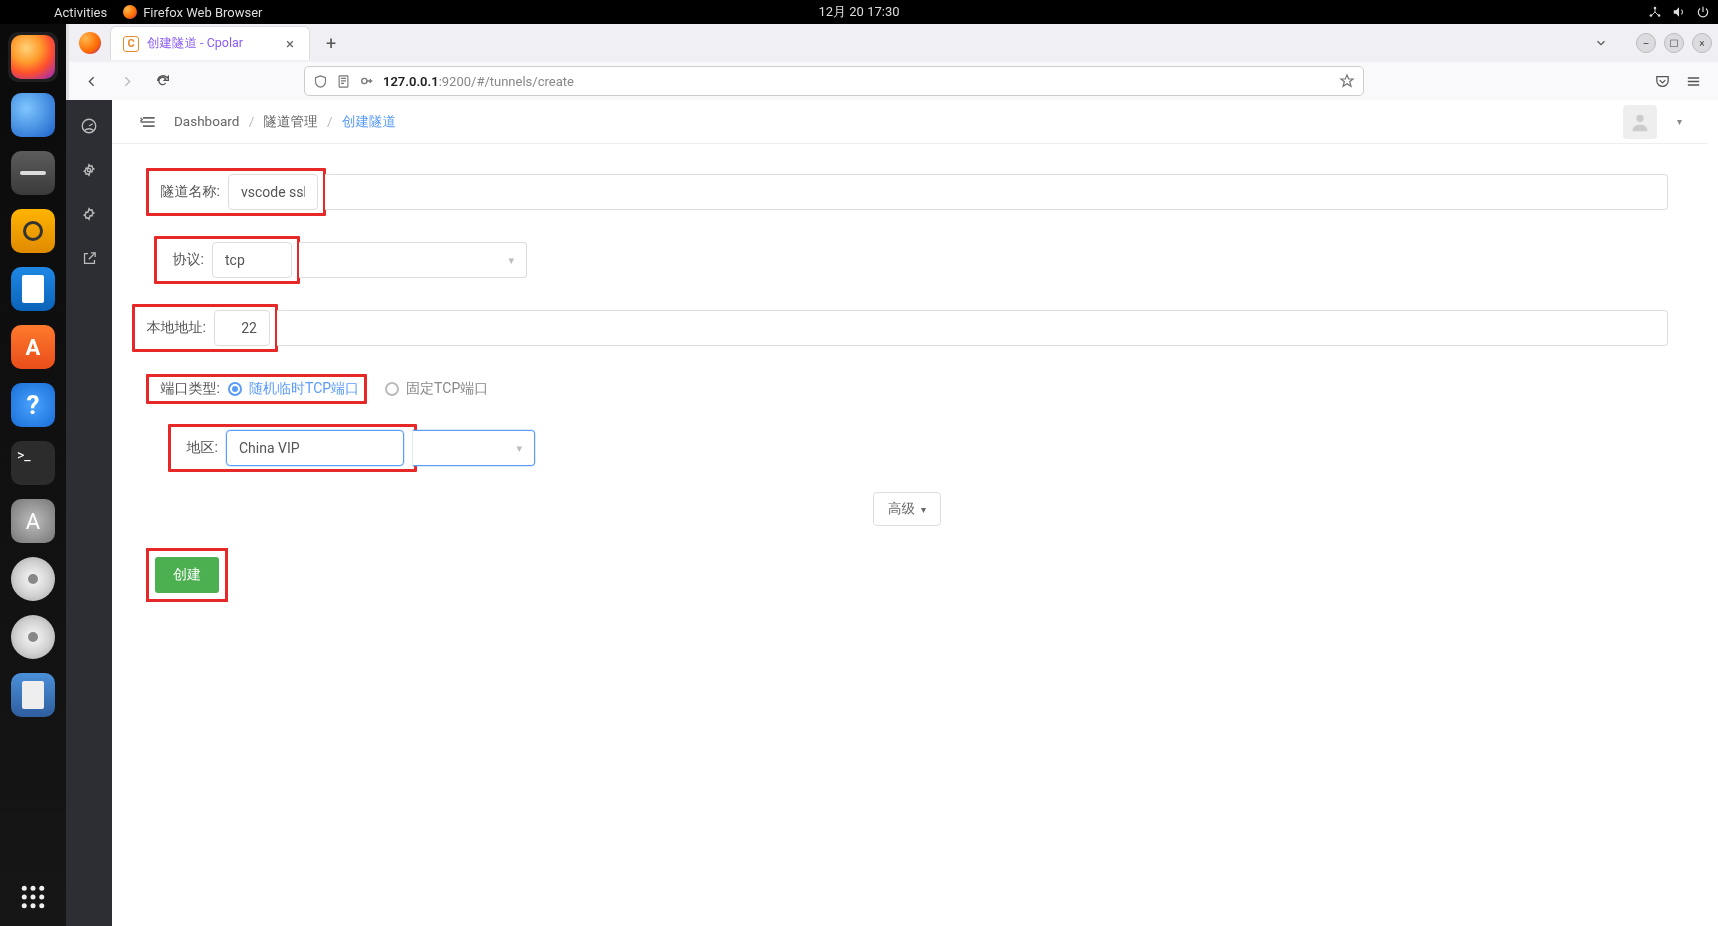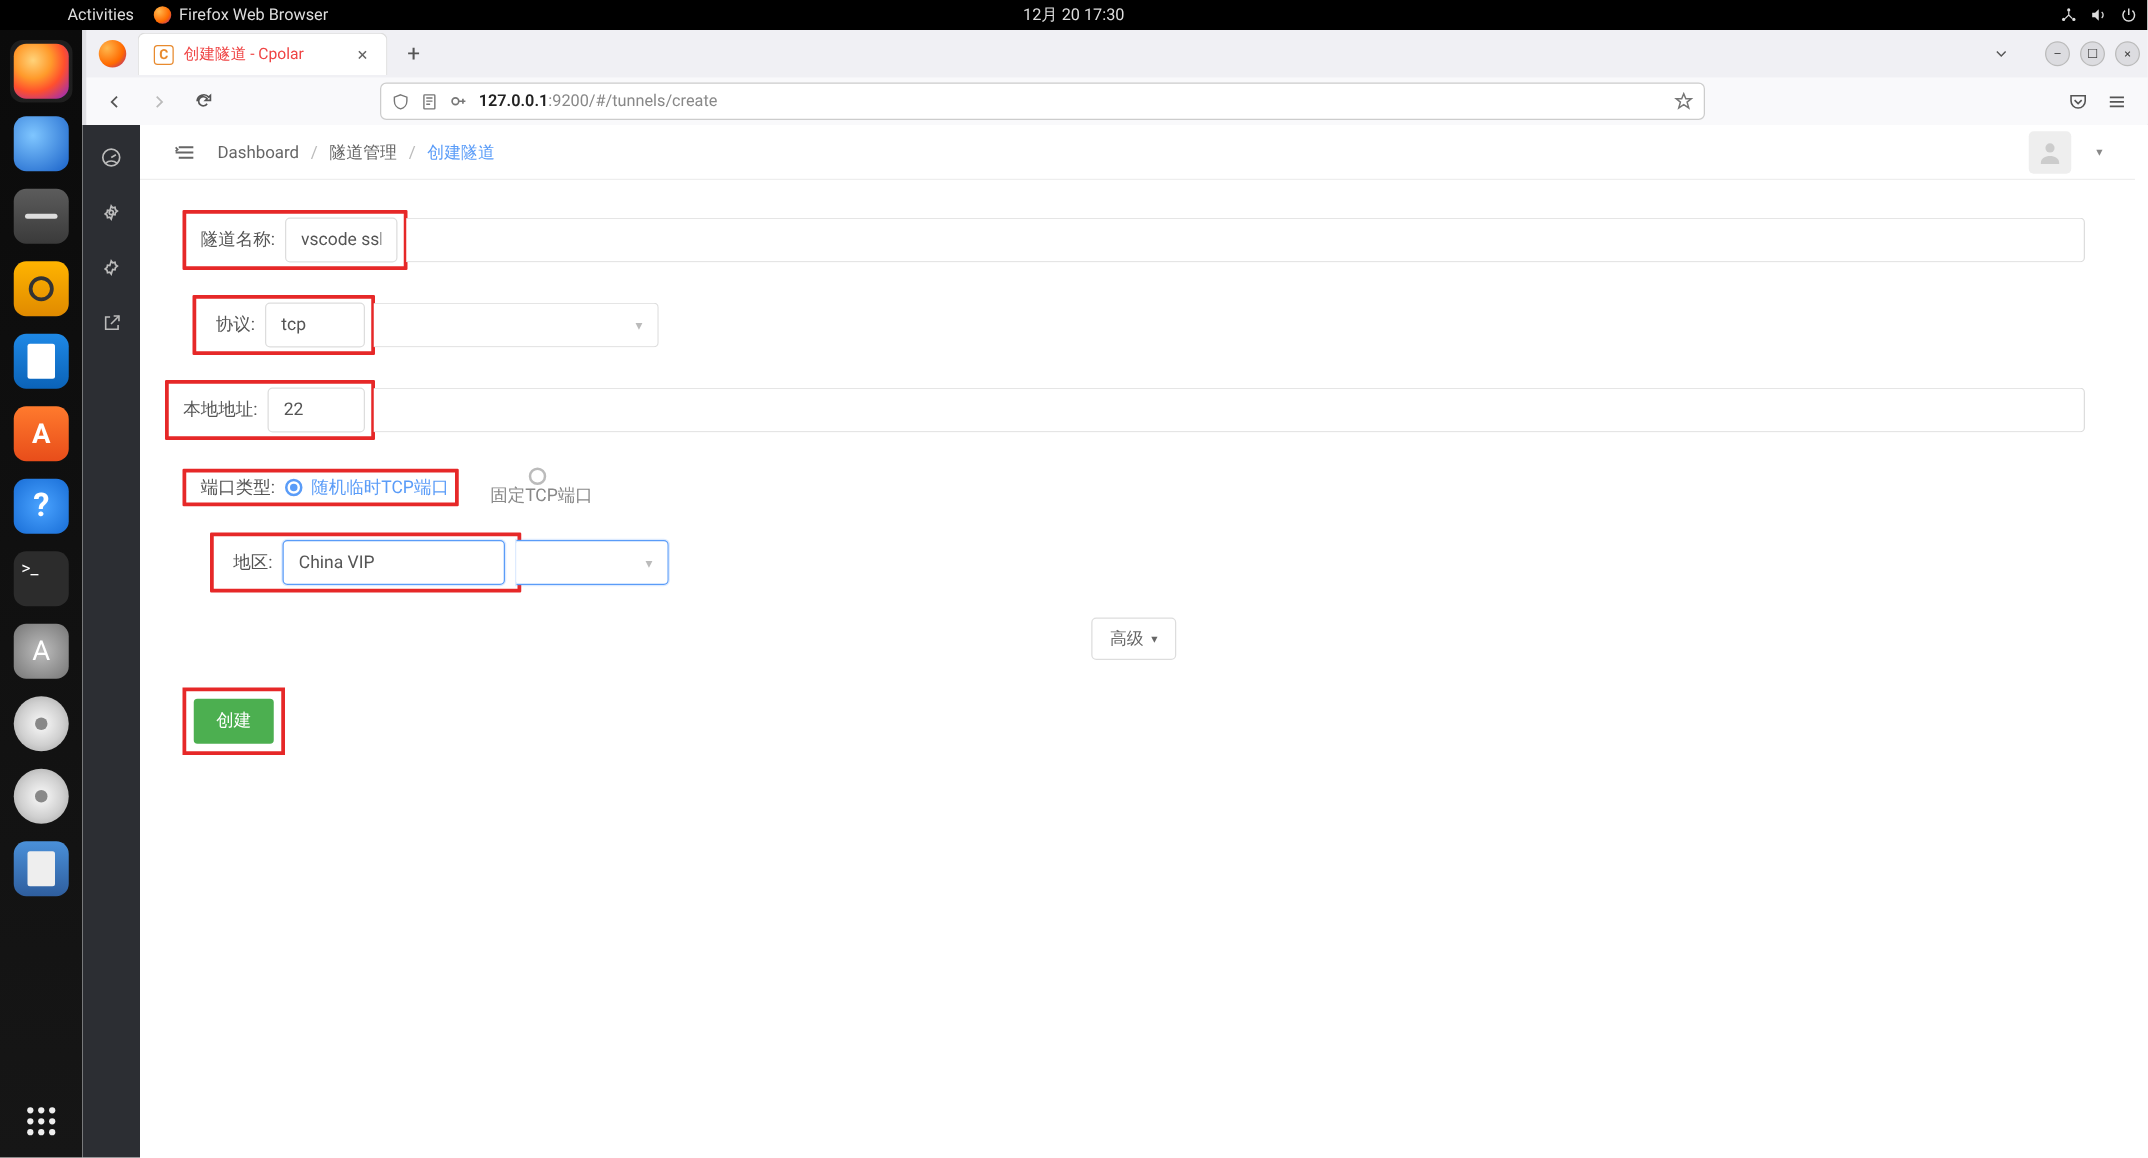--- a/index.html
+++ b/index.html
@@ -39,21 +39,21 @@
     .di-text::after { content:""; width:22px; height:28px; background:#eee; border-radius:2px; position:absolute; }
 
     
     .ff-chrome { position: absolute; left: 66px; top: 24px; right: 0; height: 76px; background: #f0f0f4; border-bottom: 1px solid #ddd; }
     .ff-sidebar-strip { position:absolute; left:0; top:0; width:3px; height:76px; background:#e0e0e4; }
     .ff-tabstrip { height: 38px; display:flex; align-items:center; padding-left: 4px; background:#f0f0f4; }
     .ff-favstrip { width:40px; display:flex; align-items:center; justify-content:center; }
     .ff-favstrip .ff-small { width:22px; height:22px; }
     .ff-tab { display:flex; align-items:center; background:#fff; height:34px; border-radius:6px 6px 0 0; padding:0 10px 0 12px; min-width:200px; gap:8px; border:1px solid #ddd; border-bottom:none; }
     .ff-tab-icon { width:16px; height:16px; border-radius:3px; background:#fff; border:1px solid #e88a2e; color:#e88a2e; font-size:11px; font-weight:bold; display:flex; align-items:center; justify-content:center; }
-    .ff-tab-title { font-size:12.5px; color:#ef4444; flex:1; }
+    .ff-tab-title { font-size:12.5px; color:#8b5cf6; flex:1; }
     .ff-tab-close { width:18px; height:18px; display:flex; align-items:center; justify-content:center; color:#666; font-size:15px; border-radius:3px; }
     .ff-newtab { width:30px; height:30px; display:flex; align-items:center; justify-content:center; color:#555; font-size:18px; margin-left:6px; }
     .ff-tabstrip-right { margin-left:auto; display:flex; align-items:center; gap:8px; padding-right:6px; }
     .win-btn { width:20px; height:20px; border-radius:50%; background:#dcdce0; border:1px solid #bbb; display:flex; align-items:center; justify-content:center; font-size:10px; color:#444; }
 
     .ff-toolbar { height:38px; display:flex; align-items:center; padding:0 10px; gap:6px; background:#f9f9fb; }
     .nav-btn { width:30px; height:30px; display:flex; align-items:center; justify-content:center; color:#555; border-radius:4px; }
     .nav-btn.disabled { color:#bbb; }
     .urlbar { flex:0 0 1060px; height:30px; margin-left:120px; background:#fff; border:1px solid #ccc; border-radius:5px; display:flex; align-items:center; padding:0 8px; gap:8px; font-size:13px; color:#333; }
     .urlbar .muted { color:#888; }
@@ -349,36 +349,36 @@
         </span>
         <div class="sel" style="width:228px; border-left:none; border-radius:0 4px 4px 0; margin-left:-1px;">
           <span></span>
             <span class="chev">▾</span>
         </div>
       </div>
 
       <div class="form-row row-addr">
         <span class="red-box">
           <span class="label" style="width:66px;">本地地址:</span>
-          <input class="txt-input" style="width: 78px;" value="22">
+          <input class="txt-input" style="width: 56px; text-align: right;" value="22">
         </span>
         <div class="txt-input full" style="border-left:none; border-radius:0 4px 4px 0; margin-left:-1px;"></div>
       </div>
 
       <div class="form-row row-port" style="margin-top:22px;">
         <span class="red-box">
           <span class="label" style="width:66px;">端口类型:</span>
           <span style="display:inline-flex; align-items:center;">
             <span class="radio checked">
                 <span class="dot"></span>
               </span>
             <span class="radio-label sel-blue">随机临时TCP端口</span>
           </span>
         </span>
-        <span style="display:inline-flex; align-items:center; margin-left:18px;flex-direction:column;">
+        <span style="display:inline-flex; align-items:center; margin-left:18px;">
           <span class="radio"></span>
           <span class="radio-label muted">固定TCP端口</span>
         </span>
       </div>
 
       <div class="form-row row-region" style="margin-top:18px;">
         <span class="red-box" style="padding-right:10px;">
           <span class="label" style="width:42px;">地区:</span>
           <div class="sel region" style="width:178px;">
             <span>China VIP</span>

